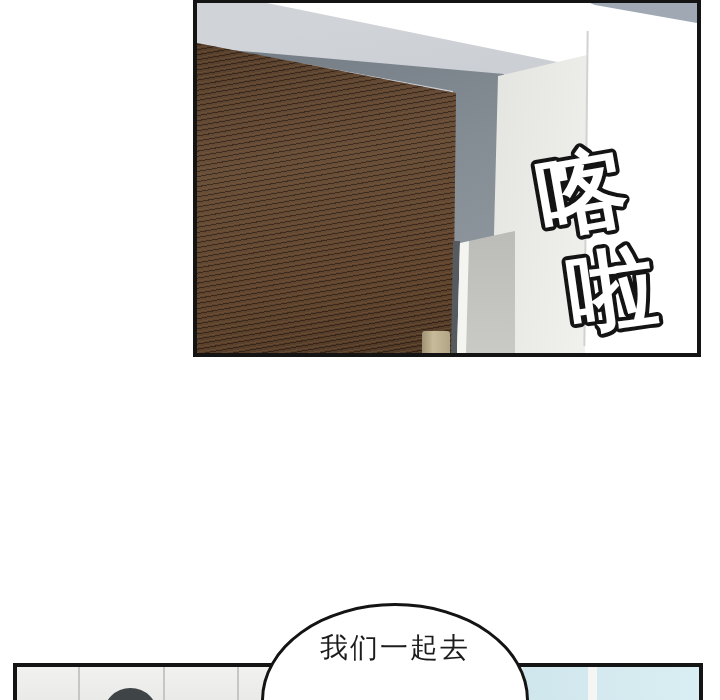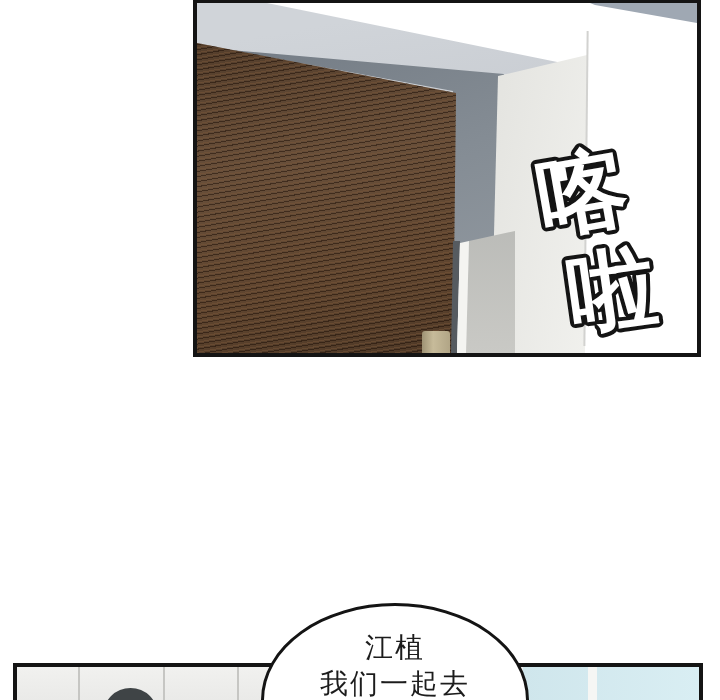--- a/index.html
+++ b/index.html
@@ -134,18 +134,17 @@
       <div class="seam s3"></div>
       <div class="head"></div>
       <div class="window">
         <div class="mullion"></div>
       </div>
     </div>
   </section>
 
   <div class="bubble">
     <div class="bubble-text">
-      <div>江植</div>
       <div>我们一起去</div>
     </div>
   </div>
 
 </div>
 
 </body></html>

